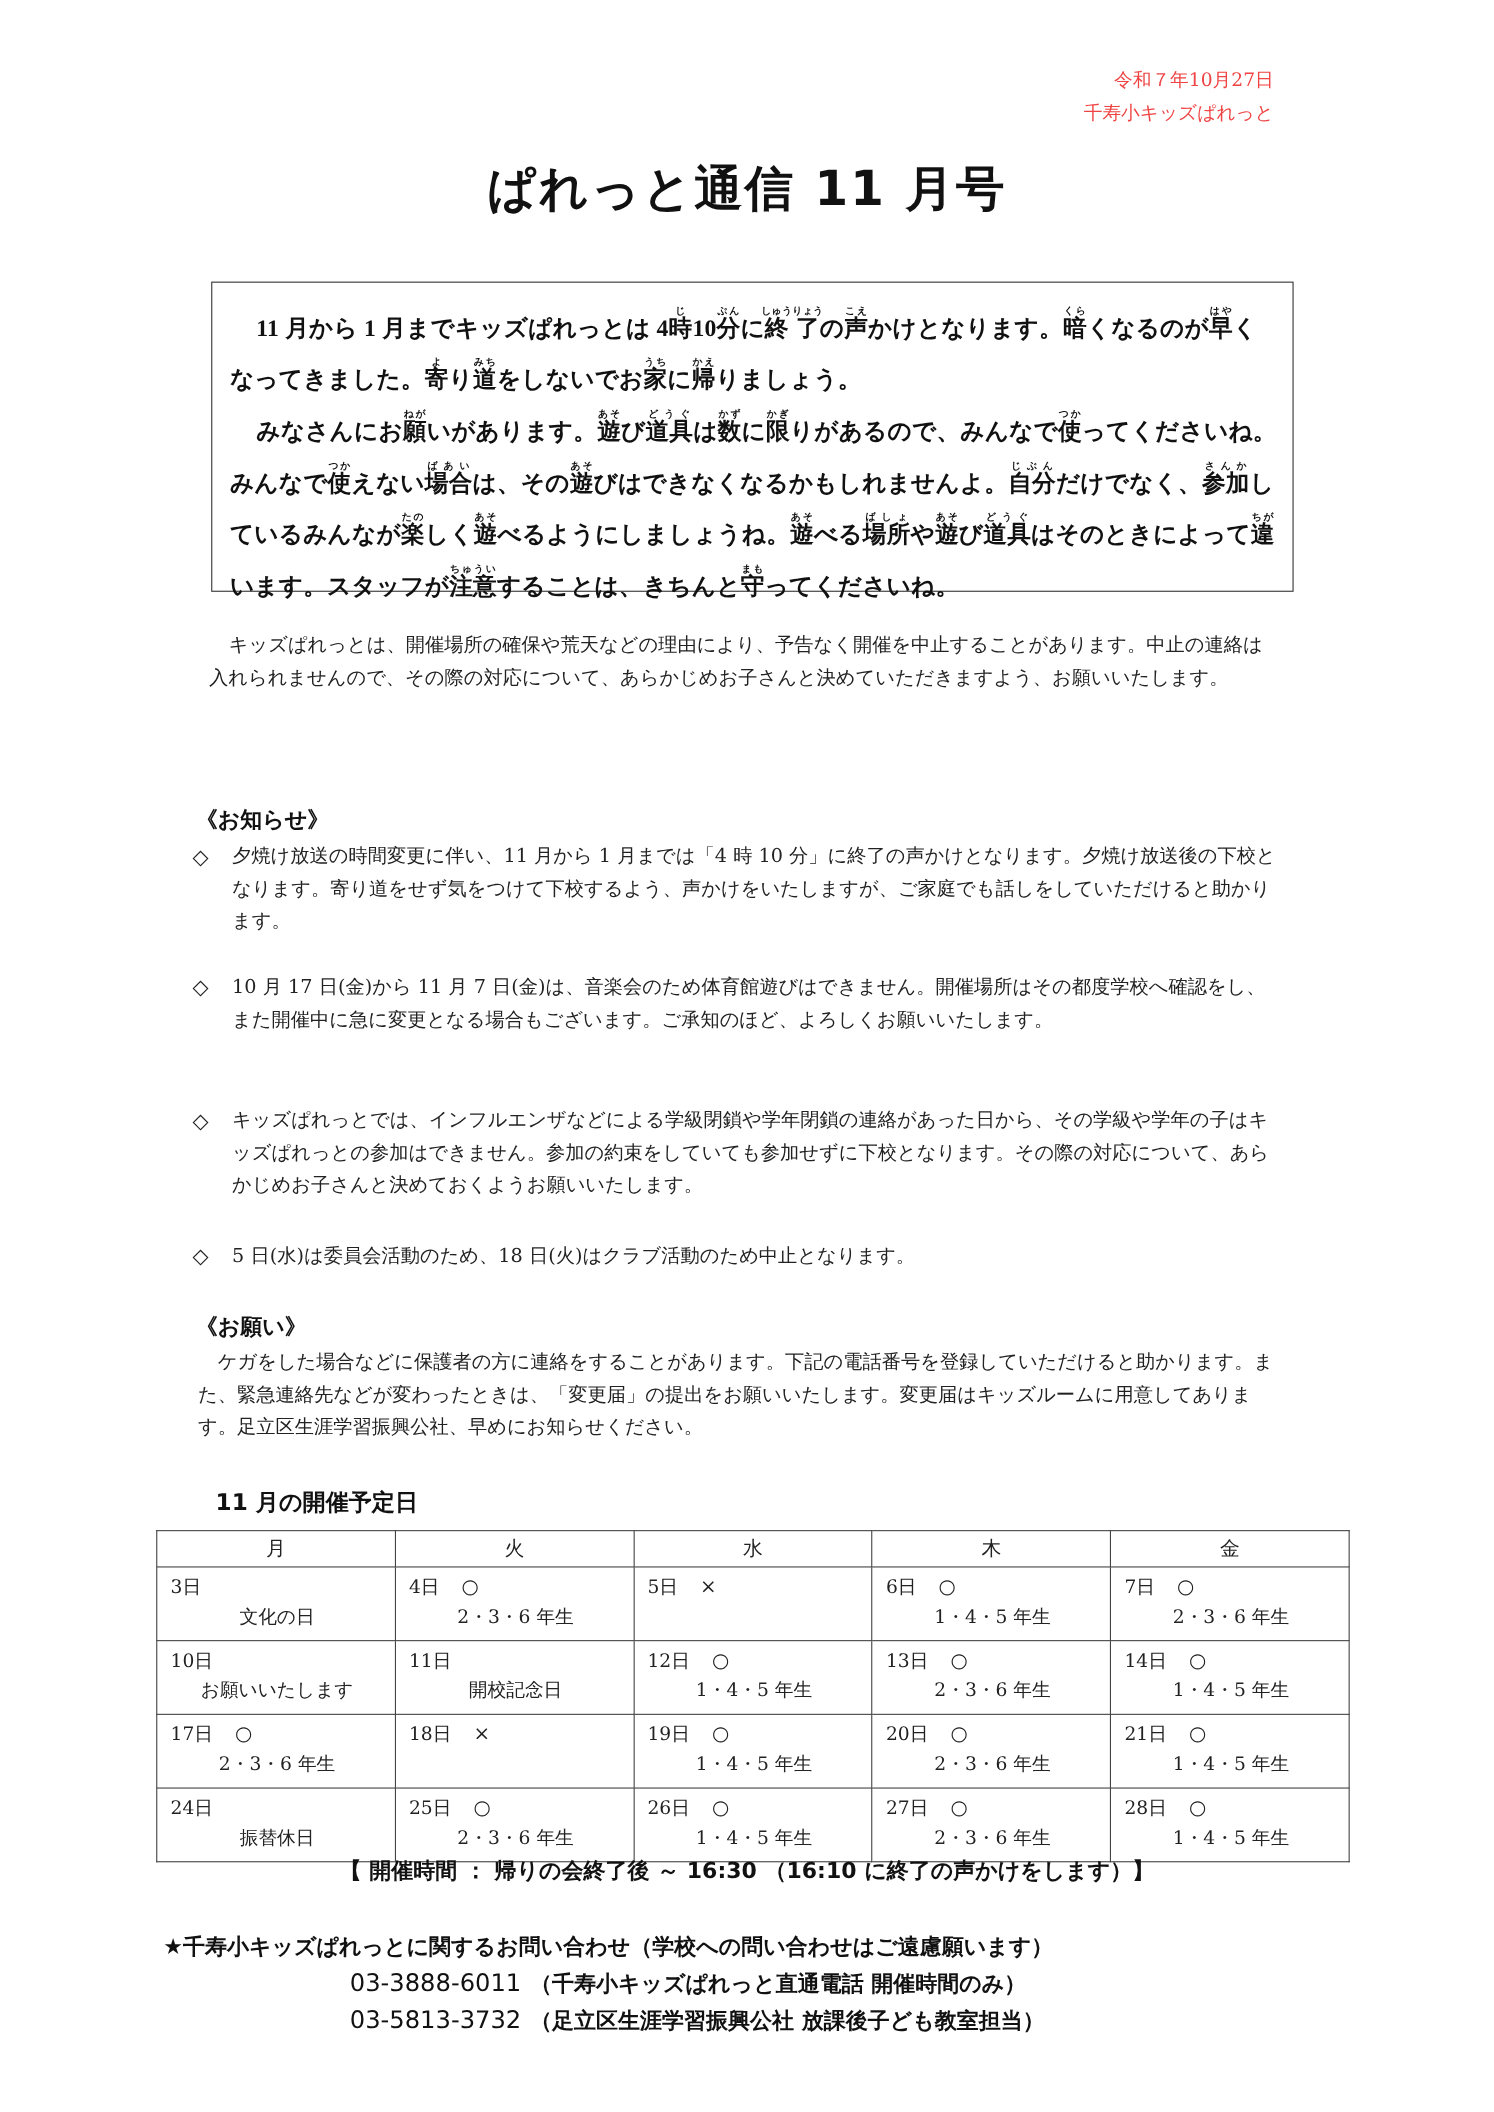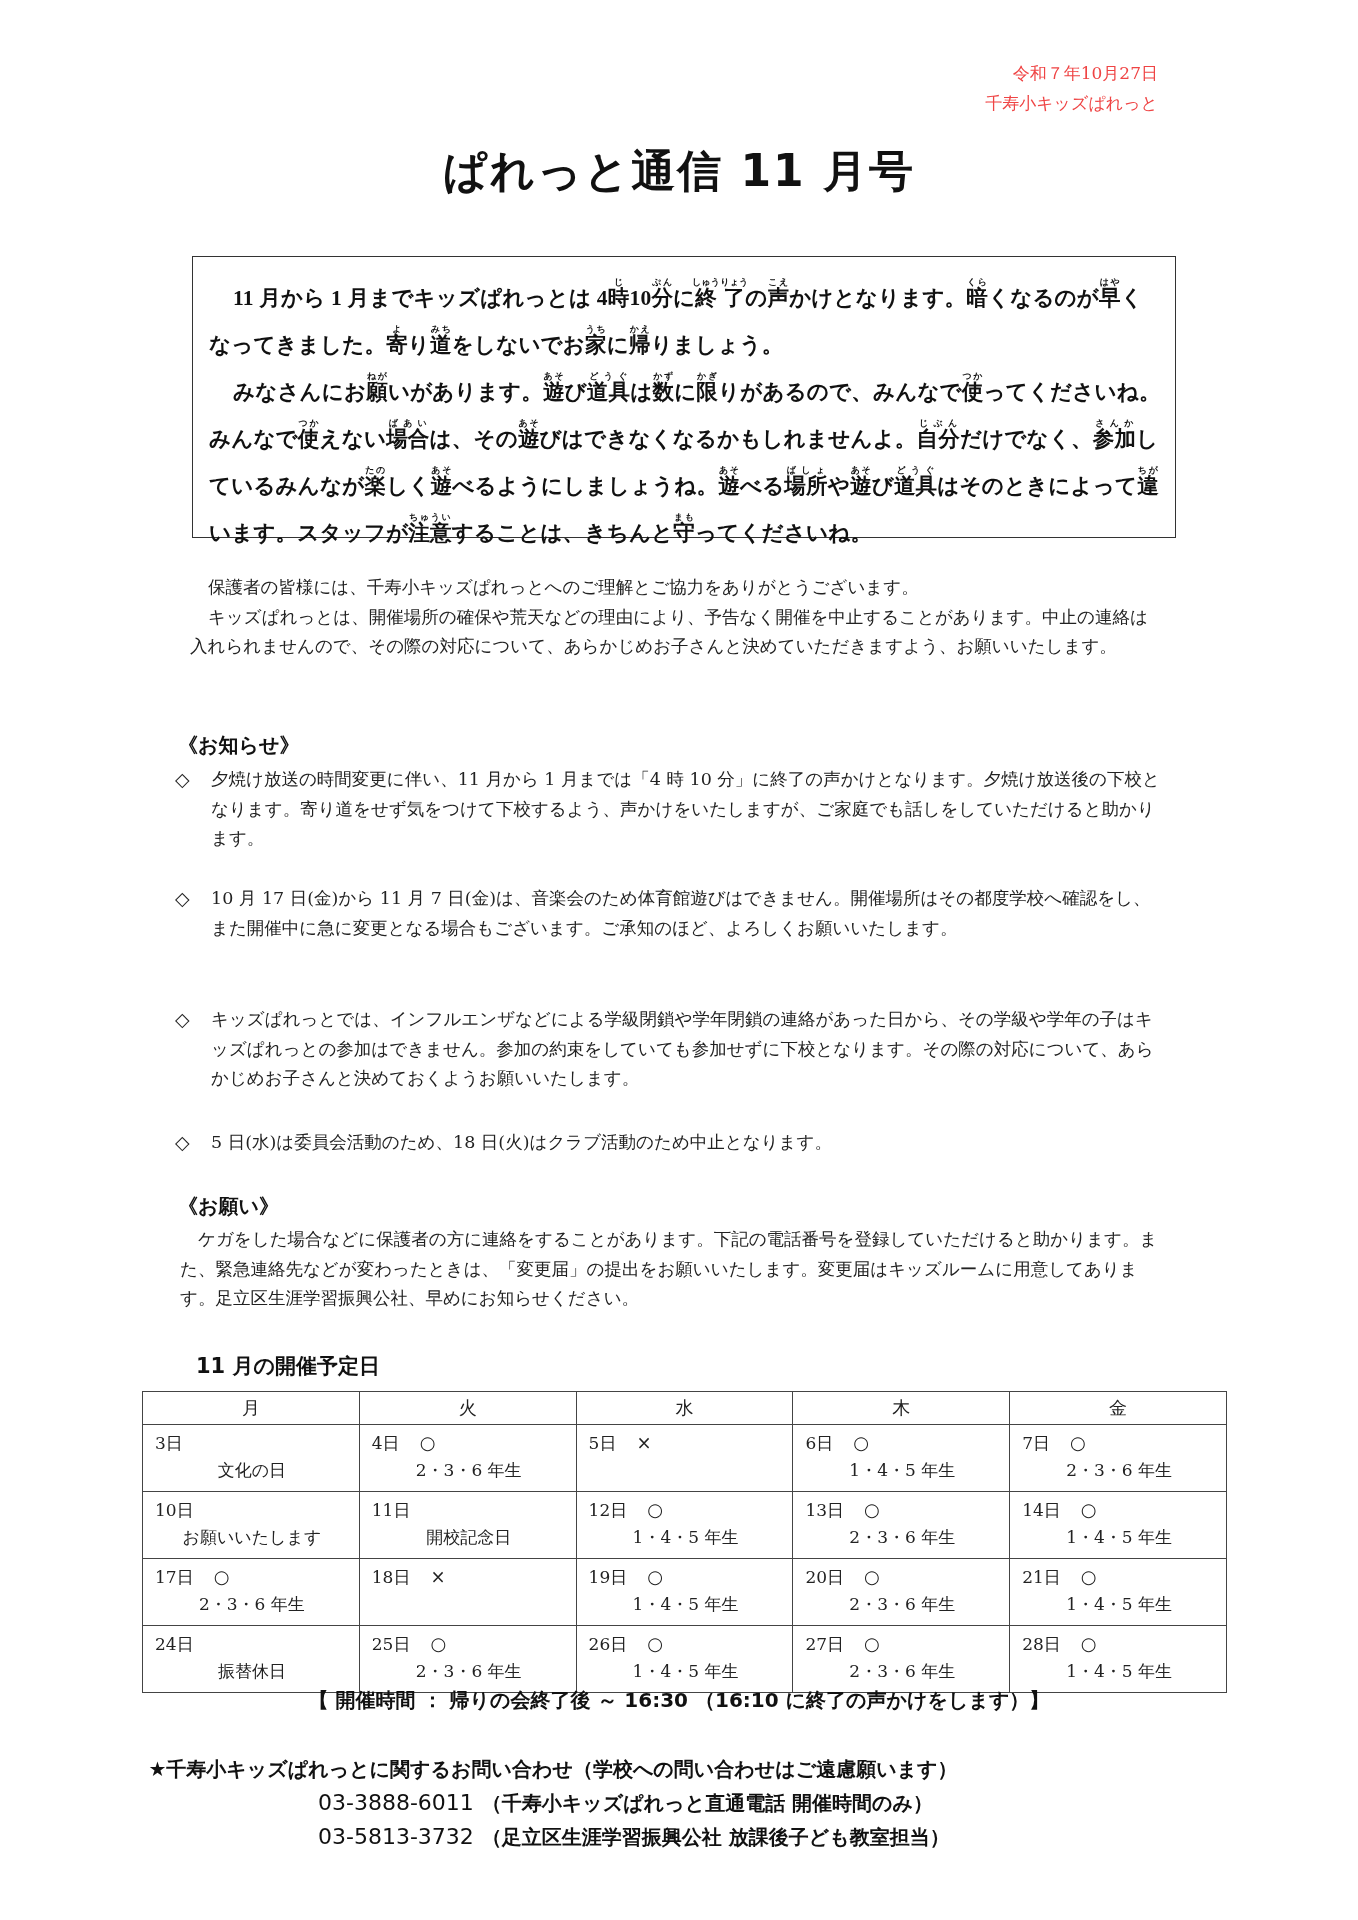--- a/index.html
+++ b/index.html
@@ -46,21 +46,20 @@
 </div>
 
 <div class="title">ぱれっと通信 11 月号</div>
 
 <div class="kids-box">
   <p class="indent">11 月から 1 月までキッズぱれっとは 4<ruby>時<rt>じ</rt></ruby>10<ruby>分<rt>ぷん</rt></ruby>に<ruby>終了<rt>しゅうりょう</rt></ruby>の<ruby>声<rt>こえ</rt></ruby>かけとなります。<ruby>暗<rt>くら</rt></ruby>くなるのが<ruby>早<rt>はや</rt></ruby>くなってきました。<ruby>寄<rt>よ</rt></ruby>り<ruby>道<rt>みち</rt></ruby>をしないでお<ruby>家<rt>うち</rt></ruby>に<ruby>帰<rt>かえ</rt></ruby>りましょう。</p>
   <p class="indent">みなさんにお<ruby>願<rt>ねが</rt></ruby>いがあります。<ruby>遊<rt>あそ</rt></ruby>び<ruby>道具<rt>どうぐ</rt></ruby>は<ruby>数<rt>かず</rt></ruby>に<ruby>限<rt>かぎ</rt></ruby>りがあるので、みんなで<ruby>使<rt>つか</rt></ruby>ってくださいね。みんなで<ruby>使<rt>つか</rt></ruby>えない<ruby>場合<rt>ばあい</rt></ruby>は、その<ruby>遊<rt>あそ</rt></ruby>びはできなくなるかもしれませんよ。<ruby>自分<rt>じぶん</rt></ruby>だけでなく、<ruby>参加<rt>さんか</rt></ruby>しているみんなが<ruby>楽<rt>たの</rt></ruby>しく<ruby>遊<rt>あそ</rt></ruby>べるようにしましょうね。<ruby>遊<rt>あそ</rt></ruby>べる<ruby>場所<rt>ばしょ</rt></ruby>や<ruby>遊<rt>あそ</rt></ruby>び<ruby>道具<rt>どうぐ</rt></ruby>はそのときによって<ruby>違<rt>ちが</rt></ruby>います。スタッフが<ruby>注意<rt>ちゅうい</rt></ruby>することは、きちんと<ruby>守<rt>まも</rt></ruby>ってくださいね。</p>
 </div>
 
 <div class="body-text intro">
-  <p class="indent">保護者の皆様には、千寿小キッズぱれっとへのご理解とご協力をありがとうございます。</p>
   <p class="indent">キッズぱれっとは、開催場所の確保や荒天などの理由により、予告なく開催を中止することがあります。中止の連絡は入れられませんので、その際の対応について、あらかじめお子さんと決めていただきますよう、お願いいたします。</p>
 </div>
 
 <div class="section-heading" style="top:732px;">《お知らせ》</div>
 
 <div class="notice-item" style="top:765px;">
   <span class="bullet">◇</span>
   <span class="txt">夕焼け放送の時間変更に伴い、11 月から 1 月までは「4 時 10 分」に終了の声かけとなります。夕焼け放送後の下校となります。寄り道をせず気をつけて下校するよう、声かけをいたしますが、ご家庭でも話しをしていただけると助かります。</span>
 </div>
 <div class="notice-item" style="top:884px;">

